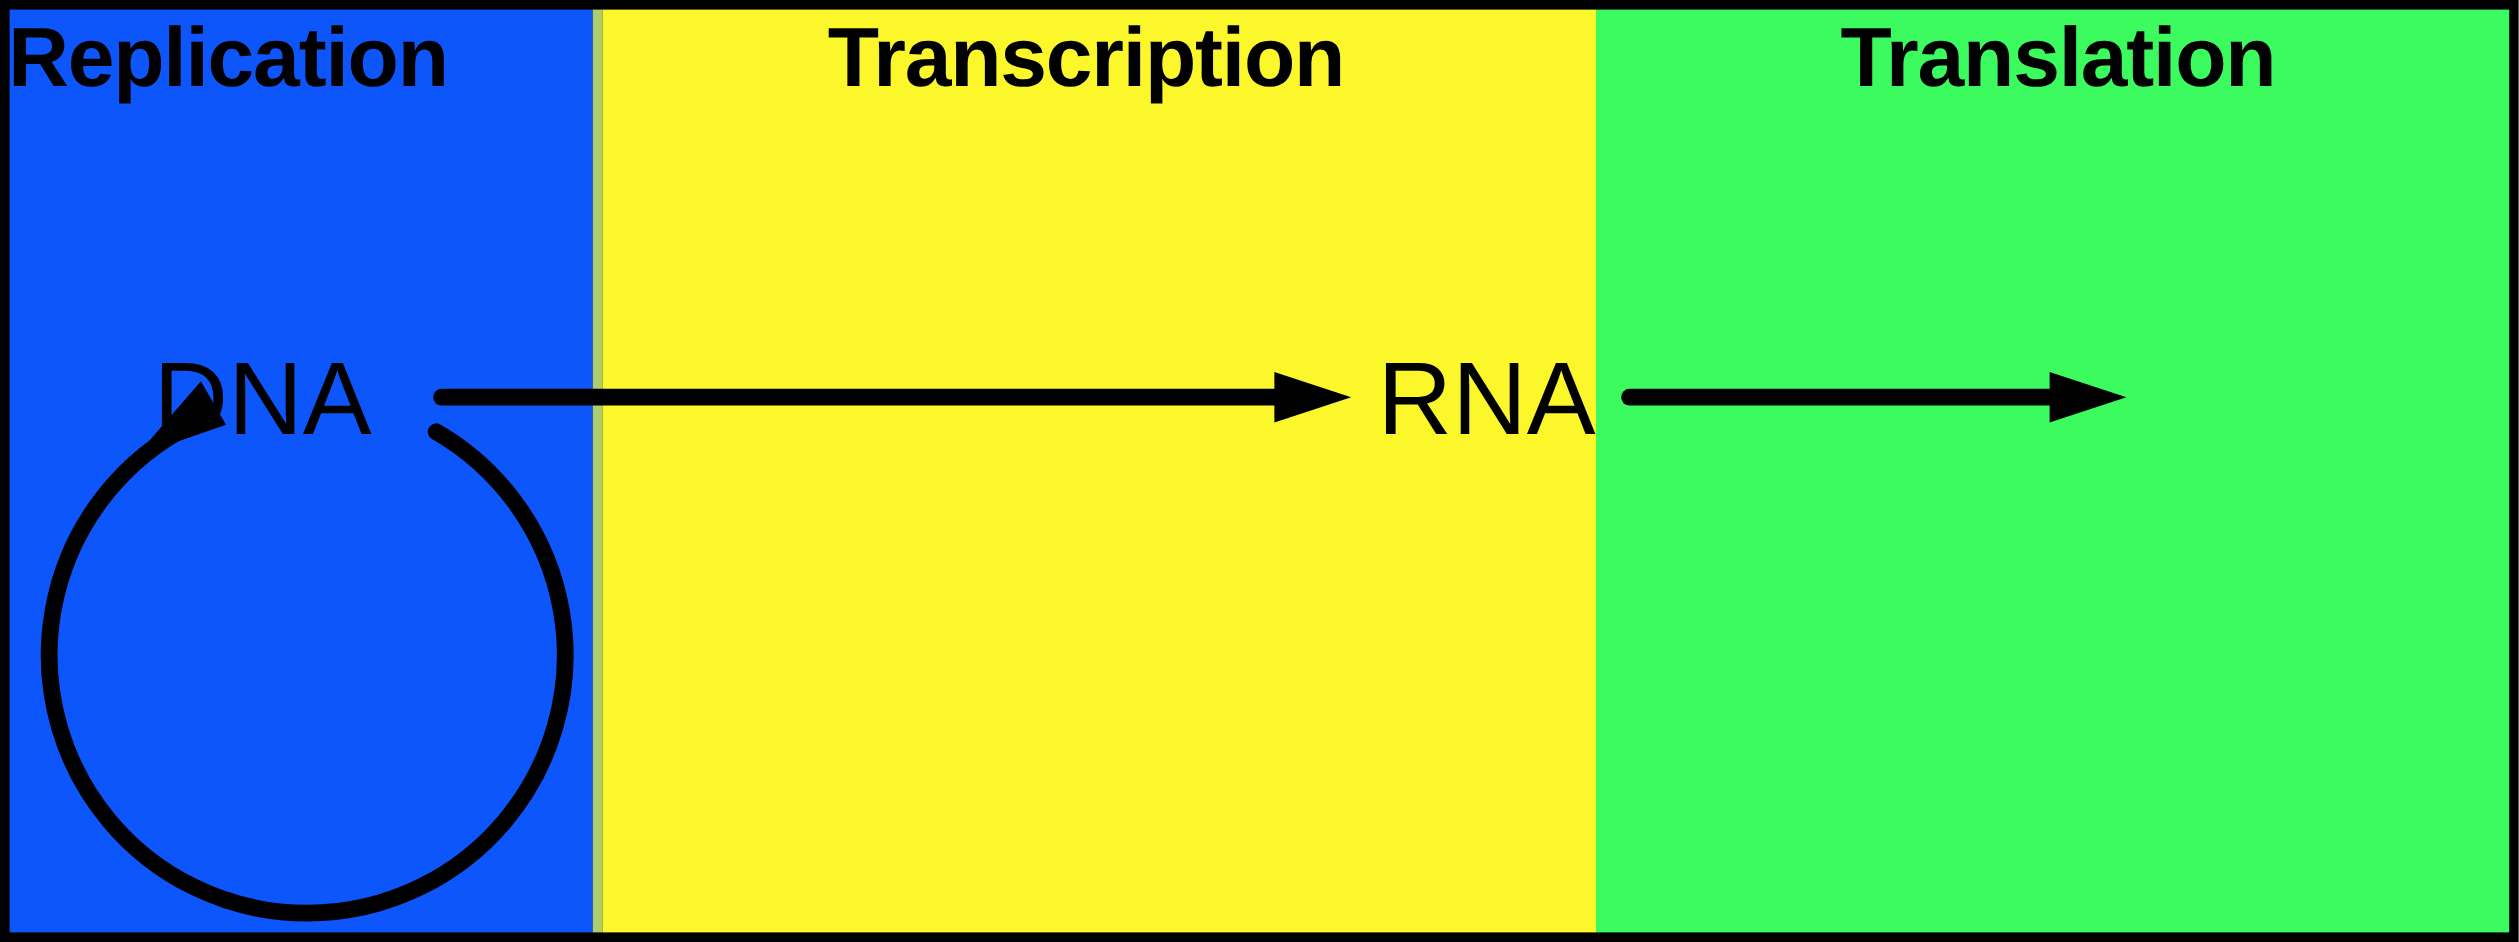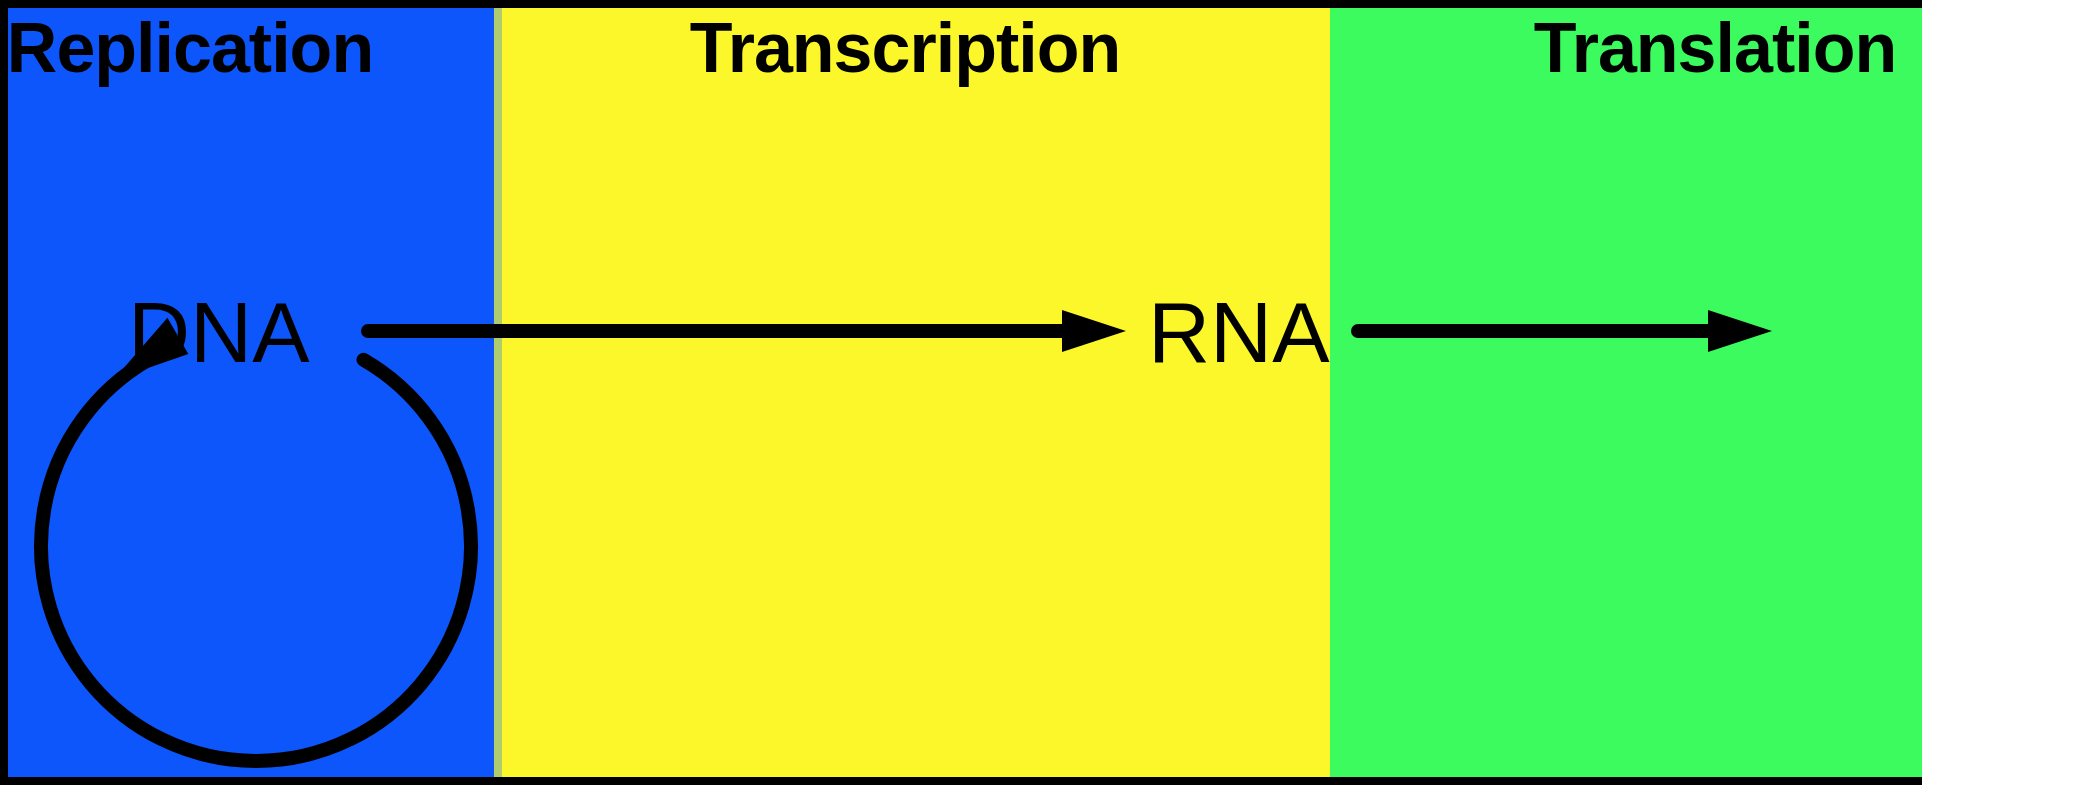--- a/index.html
+++ b/index.html
@@ -5,21 +5,21 @@
   html, body {
     margin: 0;
     padding: 0;
     background: #ffffff;
   }
   body {
     font-family: "Liberation Sans", sans-serif;
   }
   #diagram-root {
     position: relative;
-    width: 1922px;
+    width: 2099px;
     height: 785px;
     overflow: hidden;
     background: #000000;
   }
   #diagram-svg {
     position: absolute;
     left: 0;
     top: 0;
     width: 2099px;
     height: 785px;

